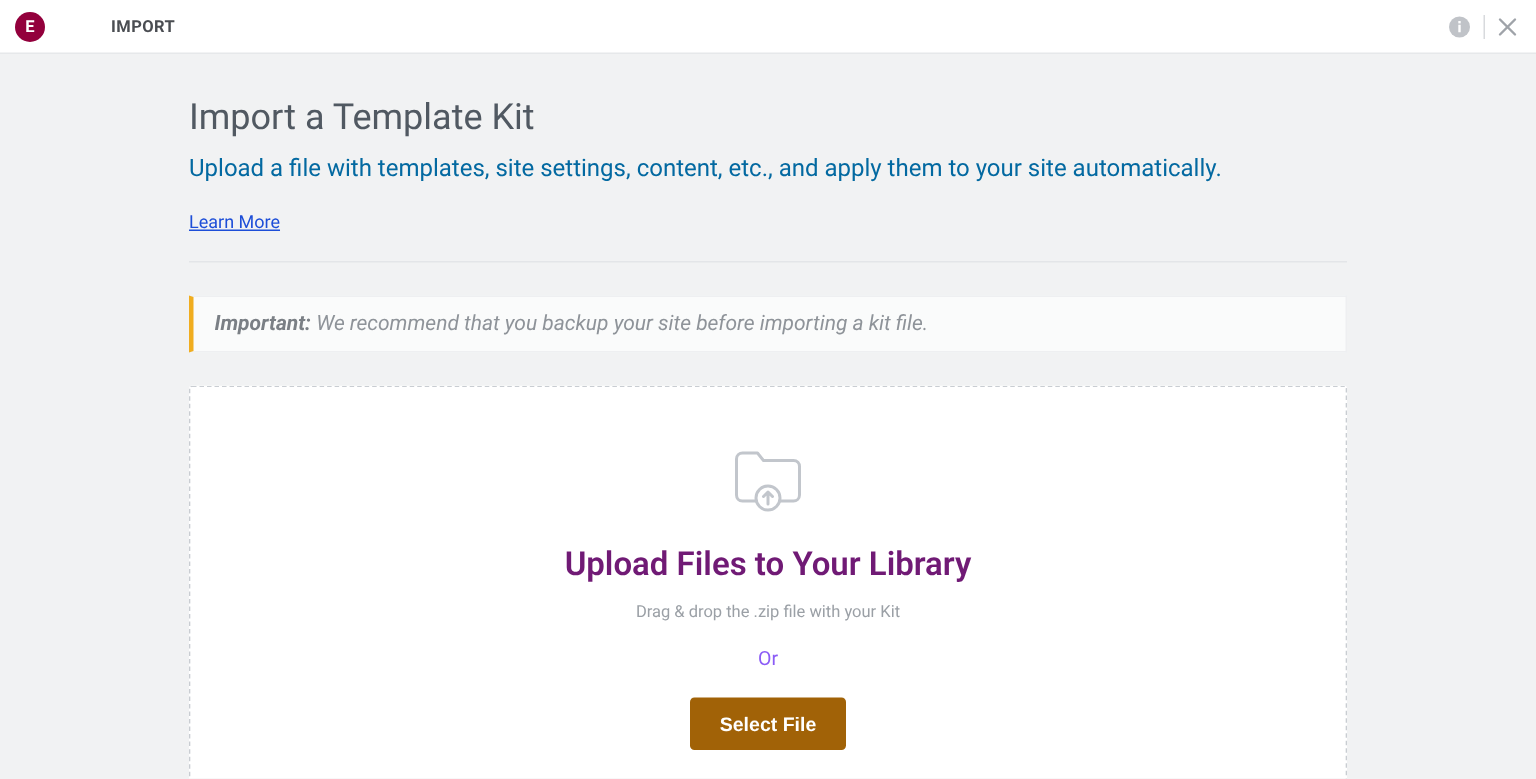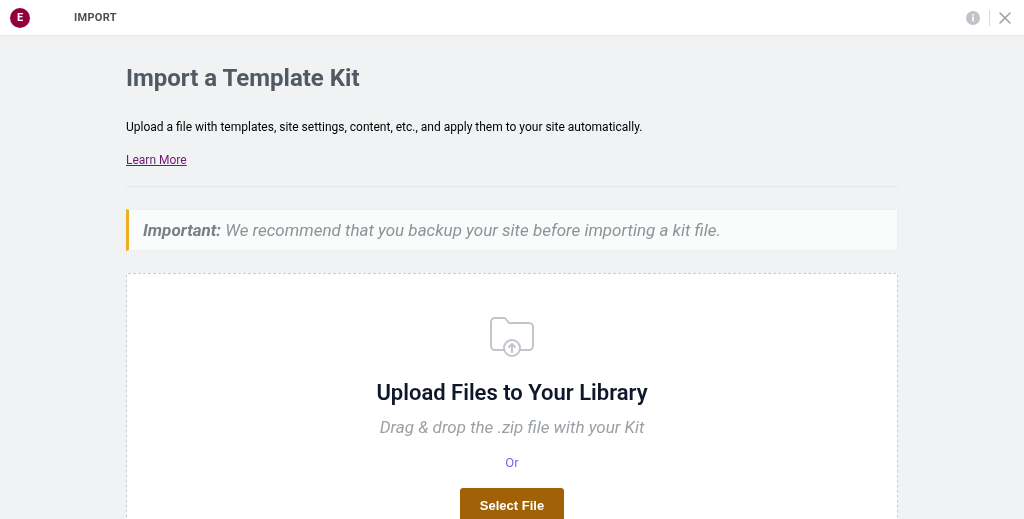--- a/index.html
+++ b/index.html
@@ -69,48 +69,48 @@
     }
     .content-wrap {
       padding: 28px 0 0 0;
     }
     .container {
       width: 772px;
       margin: 0 auto;
     }
     .page-heading {
       font-size: 24px;
-      font-weight: 700;
+      font-weight: 400;
       color: #515962;
-      margin-bottom: 26px;
+      margin-bottom: 8px;
     }
     .page-sub {
-      font-size: 12px;
-      color: #000000;
+      font-size: 16px;
+      color: #0369a1;
       line-height: 1.5;
     }
     .learn-link {
       font-size: 12px;
-      color: #701a75;
+      color: #1d4ed8;
       text-decoration: underline;
       cursor: pointer;
       display: inline-block;
       margin-top: 17px;
     }
     .hr {
       height: 1px;
       background: #e3e5e8;
       margin: 18px 0 22px 0;
     }
     .notice {
       background: #fafbfb;
       border: 1px solid #eeeff1;
       border-left: 3px solid #f0ad1f;
       padding: 10px 14px;
-      font-size: 17px;
+      font-size: 14px;
       color: #8e9399;
       font-style: italic;
       margin-bottom: 22px;
     }
     .notice strong {
       font-weight: 700;
       font-style: italic;
       color: #7a7f85;
     }
     .dropzone {
@@ -121,28 +121,27 @@
       text-align: center;
     }
     .dz-icon {
       display: flex;
       justify-content: center;
       margin-bottom: 22px;
     }
     .dz-heading {
       font-size: 22px;
       font-weight: 600;
-      color: #0f172a;
+      color: #701a75;
       margin-bottom: 12px;
     }
     .dz-sub {
-      font-size: 17px;
+      font-size: 11px;
       color: #9ba0a6;
       margin-bottom: 18px;
-      font-style: italic;
     }
     .dz-or {
       font-size: 13px;
       color: #8b5cf6;
       margin-bottom: 18px;
     }
     .select-btn {
       background: #a16207;
       color: #ffffff;
       border: none;

